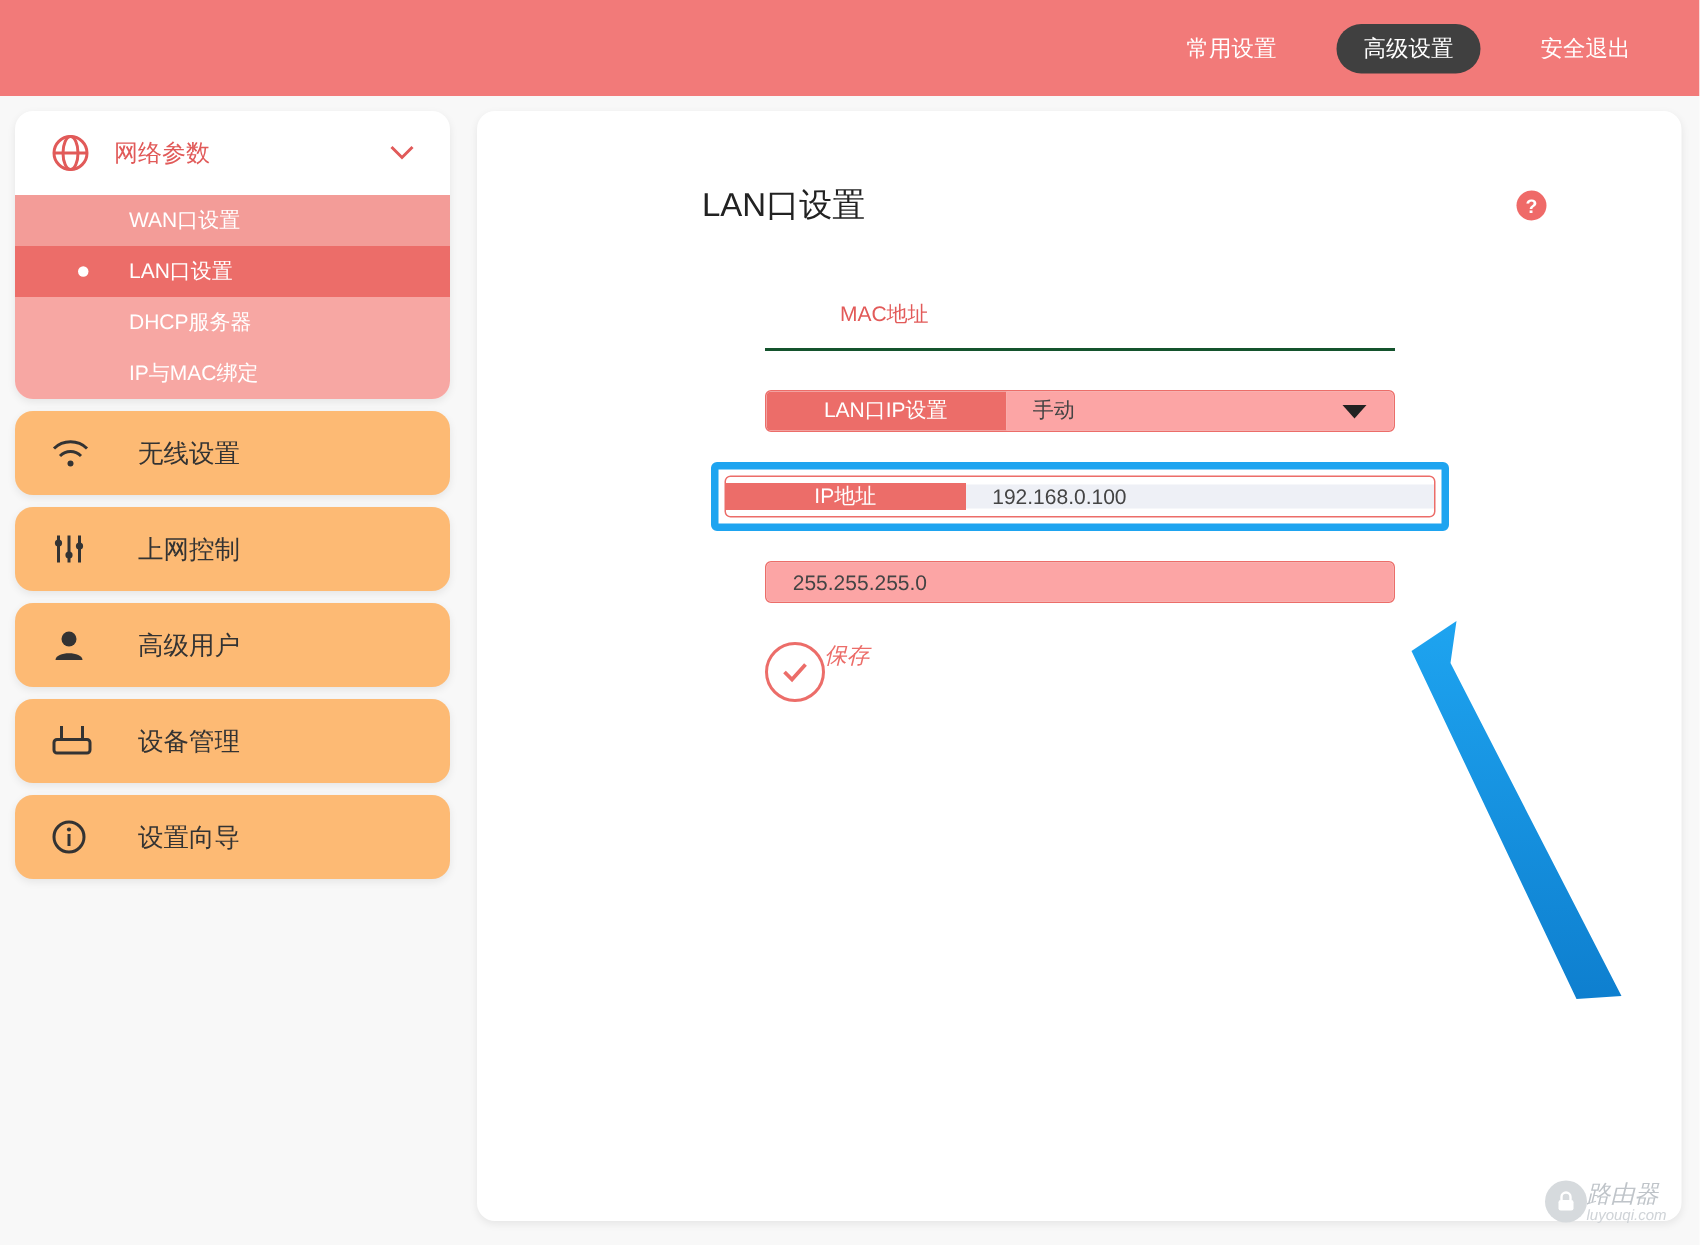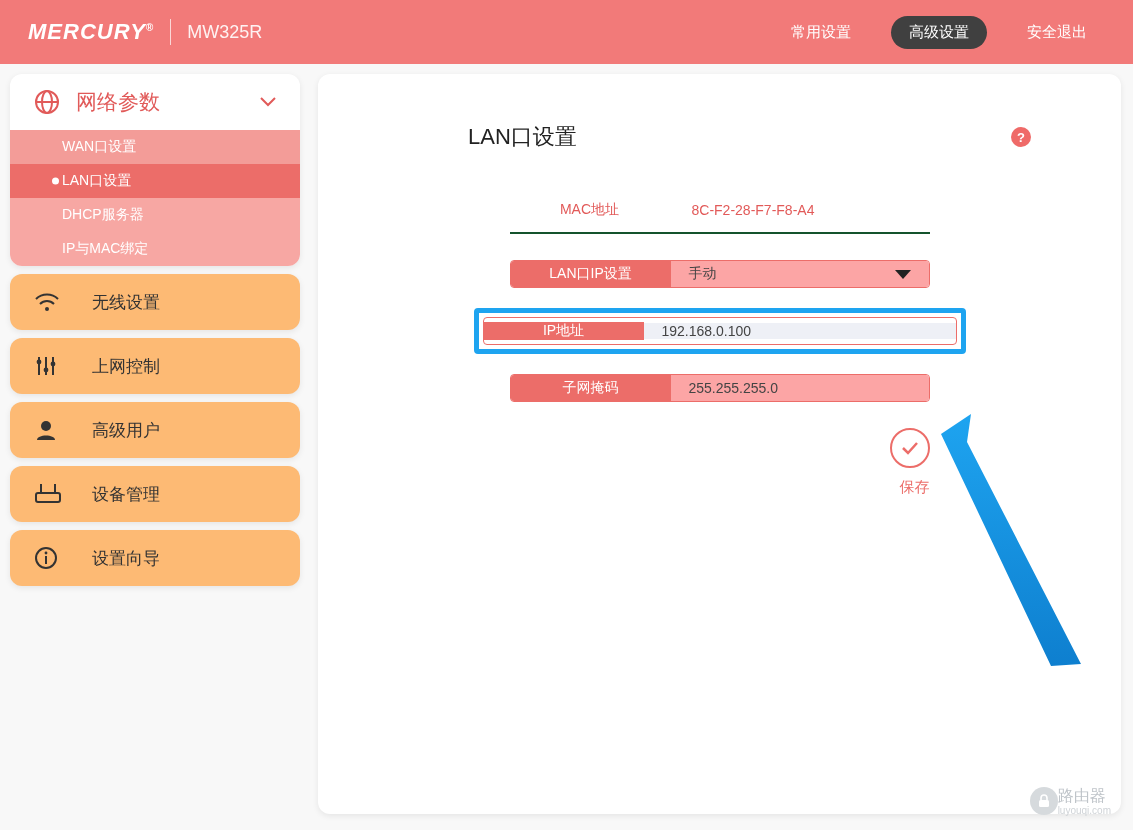--- a/index.html
+++ b/index.html
@@ -34,28 +34,28 @@
   .topnav-item.active { background: #404040; }
 
   .layout { display:flex; padding: 10px 12px 0 10px; gap: 18px; }
   .sidebar { width: 290px; display:flex; flex-direction:column; gap:8px;}
   .side-panel {
     background:#fff; border-radius:12px;
     box-shadow:0 2px 6px rgba(0,0,0,0.08);
   }
   .side-header {
     display:flex; align-items:center; height:56px;
-    padding:0 24px; color:#e15a59; font-size:21px;
+    padding:0 24px; color:#e15a59; font-size:16px;
   }
   .side-header .icon { width:42px; display:flex; justify-content:flex-start; }
   .side-header .chev { margin-left:auto; }
   .submenu { }
   .submenu-item {
     height:34px; display:flex; align-items:center;
-    padding-left:52px; color:#fff; font-size:14px; cursor:pointer;
+    padding-left:76px; color:#fff; font-size:14px; cursor:pointer;
     background:#f7a7a3; position:relative;
   }
   .submenu-item.darker { background:#f39c98; }
   .submenu-item.active { background:#ec6d69; }
   .submenu-item.active::before{
     content:""; position:absolute; left:42px; top:50%;
     width:7px;height:7px;border-radius:50%;background:#fff;
     transform:translateY(-50%);
   }
   .submenu .submenu-item:last-child { border-radius:0 0 12px 12px; }
@@ -106,48 +106,44 @@
   .dropdown-caret{
     position:absolute; right:18px; width:0;height:0;
     border-left:8px solid transparent;border-right:8px solid transparent;
     border-top:9px solid #222;
   }
   .highlight-box{
     border:5px solid #1ea4f0; border-radius:4px;
     padding:4px; margin:0 -36px 20px -36px;
   }
   .highlight-box .field{ margin-bottom:0;align-items:center; }
-  .save-block{ display:flex; flex-direction:column; align-items:flex-end; margin-top:26px; cursor:pointer;}
+  .save-block{ display:flex; flex-direction:row; align-items:flex-start; margin-top:26px; cursor:pointer;font-style:italic;}
   .save-circle{
     width:40px;height:40px;border:2px solid #ec6d69;border-radius:50%;
     display:flex;align-items:center;justify-content:center;margin-bottom:10px;
   }
   .save-label{ color:#ec6d69; font-size:15px; }
   .arrow-svg{ position:absolute; right:30px; top:320px; pointer-events:none;}
   .watermark{
     position:absolute; right:22px; bottom:14px;
     display:flex; align-items:center; gap:0; color:#bfc4c9;
     font-size:16px;
+    font-style:italic;
   }
   .watermark .wm-icon{
     width:28px;height:28px;border-radius:50%;background:#d6dadd;
     display:flex;align-items:center;justify-content:center;
   }
   .watermark .sub{font-size:10px;display:block;color:#cfd3d7;margin-top:-2px;}
   svg { display:block; }
 </style>
 </head>
 <body>
 
 <div class="topbar">
-  <div class="logo-block">
-    <span class="logo-text"><span>MERCURY</span><sup>®</sup></span>
-    <span class="logo-sep"></span>
-    <span class="model">MW325R</span>
-  </div>
   <div class="topnav">
     <div class="topnav-item">常用设置</div>
     <div class="topnav-item active">高级设置</div>
     <div class="topnav-item">安全退出</div>
   </div>
 </div>
 
 <div class="layout">
   <div class="sidebar">
     <div class="side-panel">
@@ -234,42 +230,40 @@
 
   <div class="content">
     <div class="page-title-row">
       <div class="page-title">LAN口设置</div>
       <div class="help-icon">?</div>
     </div>
 
     <div class="form">
       <div class="mac-row">
         <div class="lbl">MAC地址</div>
-        <div class="val">8C-F2-28-F7-F8-A4</div>
       </div>
 
       <div class="field">
         <div class="lbl">LAN口IP设置</div>
         <div class="ctl">
           <span>手动</span>
           <span class="dropdown-caret"></span>
         </div>
       </div>
 
       <div class="highlight-box">
         <div class="field ip">
           <div class="lbl">IP地址</div>
           <div class="ctl">
             <input type="text" value="192.168.0.100" style="">
           </div>
         </div>
       </div>
 
       <div class="field">
-        <div class="lbl">子网掩码</div>
         <div class="ctl">
           <input type="text" value="255.255.255.0" style="">
         </div>
       </div>
 
       <div class="save-block">
         <div class="save-circle">
           <svg width="22" height="22" viewBox="0 0 22 22">
               <path d="M4 11 L9 16 L18 6" fill="none" stroke="#ec6d69" stroke-width="2.5"></path>
             </svg>

